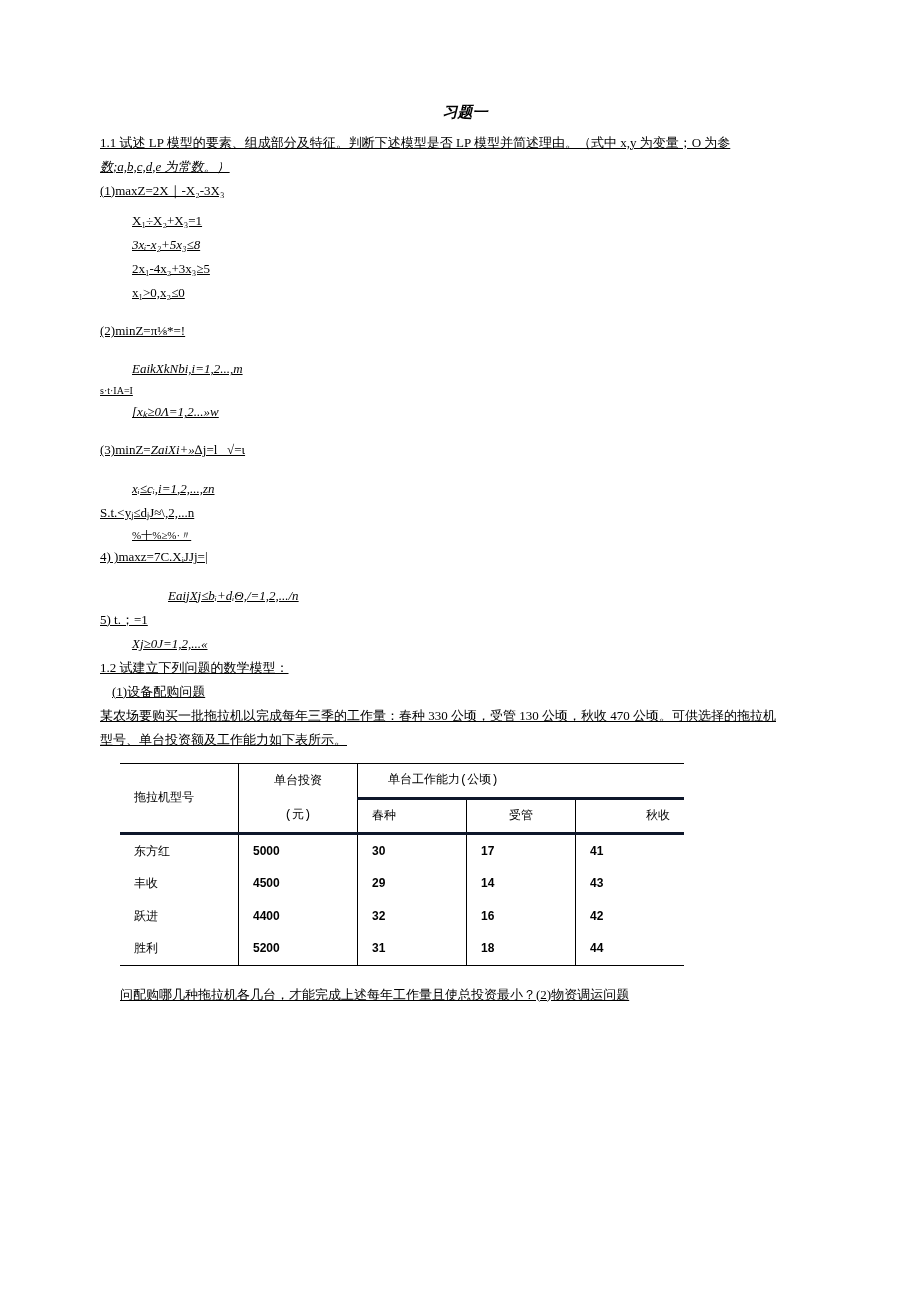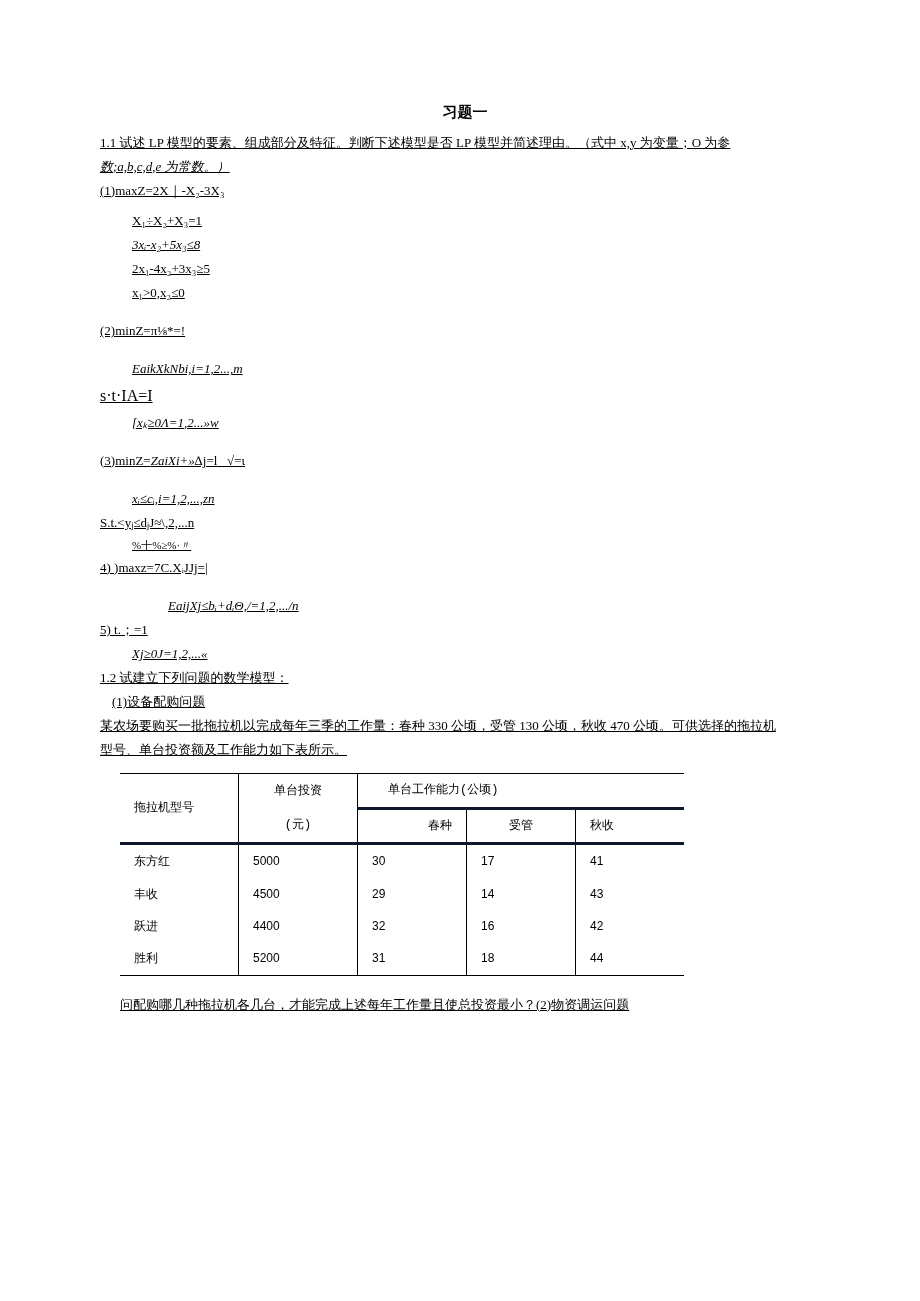--- a/index.html
+++ b/index.html
@@ -11,20 +11,21 @@
     margin: 0;
     padding: 100px 90px 200px 100px;
     width: 920px;
     box-sizing: border-box;
   }
   .title {
     text-align: center;
     font-weight: bold;
     font-size: 15px;
     margin-bottom: 6px;
+    font-style: italic;
   }
   .para {
     margin: 0 0 2px 0;
     text-decoration: underline;
   }
   .italic {
     font-style: italic;
     font-family: "Times New Roman", serif;
   }
   .indent1 { margin-left: 68px; }
@@ -38,21 +39,21 @@
   }
   th, td {
     padding: 6px 14px;
     text-align: left;
     vertical-align: middle;
   }
   .th-top { border-top: 1px solid #000; }
   .th-bottom { border-bottom: 3px solid #0f172a; }
   .col-sep { border-right: 1px solid #000; }
   .tbl-last td { border-bottom: 1px solid #000; }
-  .bold { font-weight: normal; font-family: Arial, sans-serif; }
+  .bold { font-weight: bold; font-family: Arial, sans-serif; }
   .header-cell { font-family: Liberation Mono, monospace; }
   .under { text-decoration: underline; }
 </style>
 </head>
 <body>
 
 <div class="title">习题一</div>
 
 <div class="para">1.1 试述 LP 模型的要素、组成部分及特征。判断下述模型是否 LP 模型并简述理由。（式中 x,y 为变量；O 为参</div>
 <div class="para italic">数;a,b,c,d,e 为常数。）</div>
@@ -61,21 +62,21 @@
 <div class="smallgap"></div>
 <div class="para indent2">X₁÷X₂+X₃=1</div>
 <div class="para indent2 italic">3xᵢ-x₂+5x₃≤8</div>
 <div class="para indent2">2x₁-4x₂+3x₃≥5</div>
 <div class="para indent2">x₁&gt;0,x₂≤0</div>
 
 <div class="gap"></div>
 <div class="para">(2)minZ=π⅛*=!</div>
 <div class="gap"></div>
 <div class="para indent2 italic">EaikXkNbi,i=1,2...,m</div>
-<div class="para" style="font-size:16px">s·t·IA=I</div>
+<div class="para" style="font-size:10px">s·t·IA=I</div>
 <div class="para indent2 italic">[xₖ≥0Λ=1,2...»w</div>
 
 <div class="gap"></div>
 <div class="para"><span>(3)minZ=</span><span class="italic">ZaiXi+»</span><span>∆j=l&nbsp;&nbsp;&nbsp;√=ι</span></div>
 <div class="gap"></div>
 <div class="para indent2 italic">xᵢ≤cᵢ,i=1,2,...,zn</div>
 <div class="para">S.t.&lt;yⱼ≤dⱼJ≈\,2,...n</div>
 <div class="para indent2 under" style="font-size:11px">%十%≥%·〃</div>
 
 <div class="para"><span>4)   )maxz=7C.XᵢJJj=|</span></div>
@@ -91,23 +92,23 @@
 
 <table>
   <tbody>
       <tr class="th-top">
     <td rowspan="2" class="col-sep th-bottom header-cell" style="width:90px">拖拉机型号</td>
     <td class="col-sep header-cell" style="width:90px;text-align:center">单台投资</td>
     <td colspan="3" class="th-bottom header-cell" style="text-align:left;padding-left:30px">单台工作能力(公顷)</td>
   </tr>
   <tr>
     <td class="col-sep th-bottom header-cell" style="text-align:center">(元)</td>
-    <td class="col-sep th-bottom header-cell" style="width:80px;text-align:right">春种</td>
+    <td class="col-sep th-bottom header-cell" style="width:80px;text-align:left">春种</td>
     <td class="col-sep th-bottom header-cell" style="width:80px;text-align:center">受管</td>
-    <td class="th-bottom header-cell" style="width:80px;text-align:left">秋收</td>
+    <td class="th-bottom header-cell" style="width:80px;text-align:right">秋收</td>
   </tr>
   <tr>
     <td class="col-sep">东方红</td>
     <td class="col-sep bold">5000</td>
     <td class="col-sep bold">30</td>
     <td class="col-sep bold">17</td>
     <td class="bold">41</td>
   </tr>
   <tr>
     <td class="col-sep">丰收</td>

